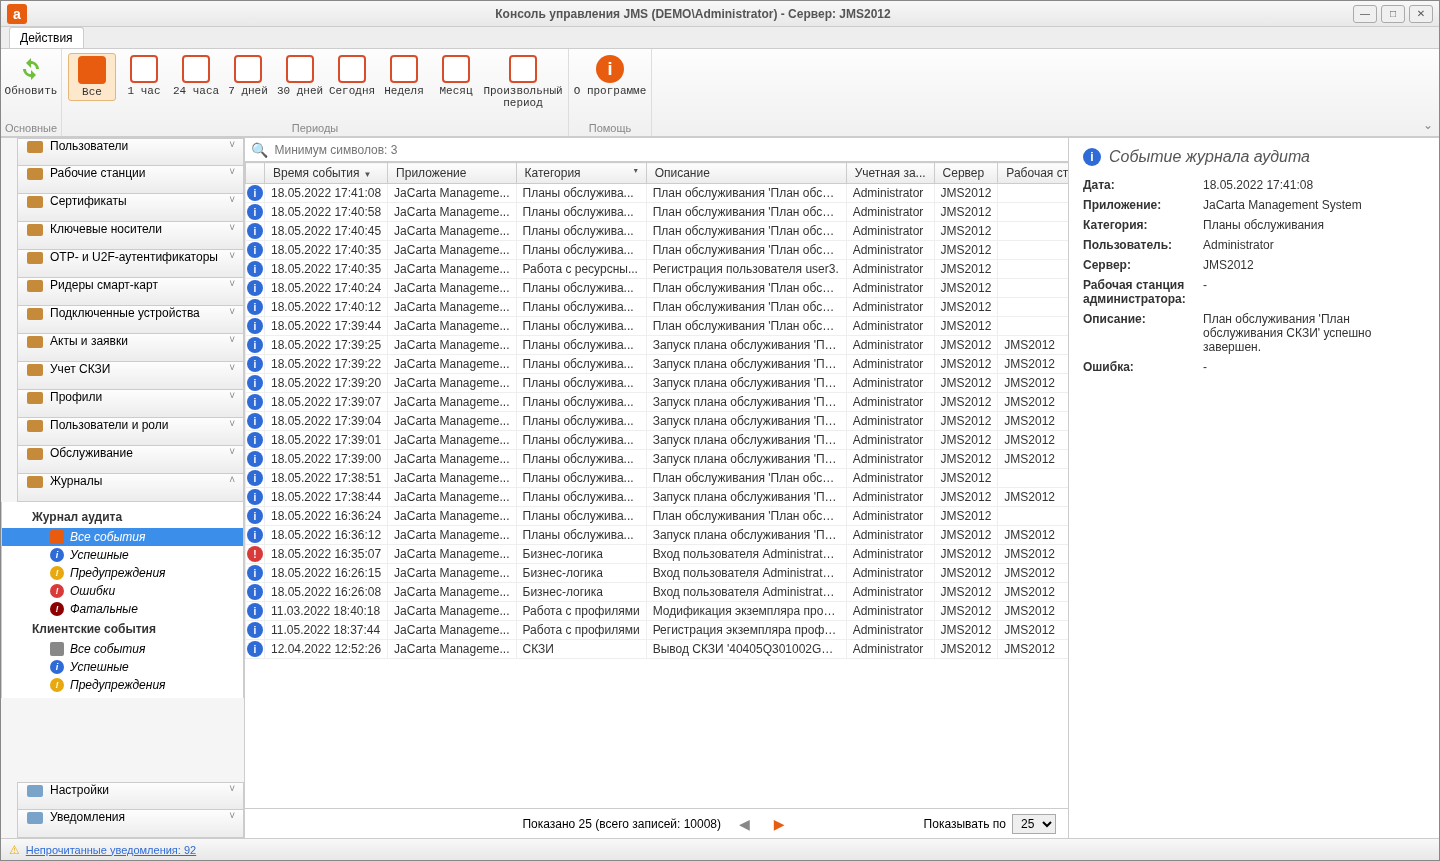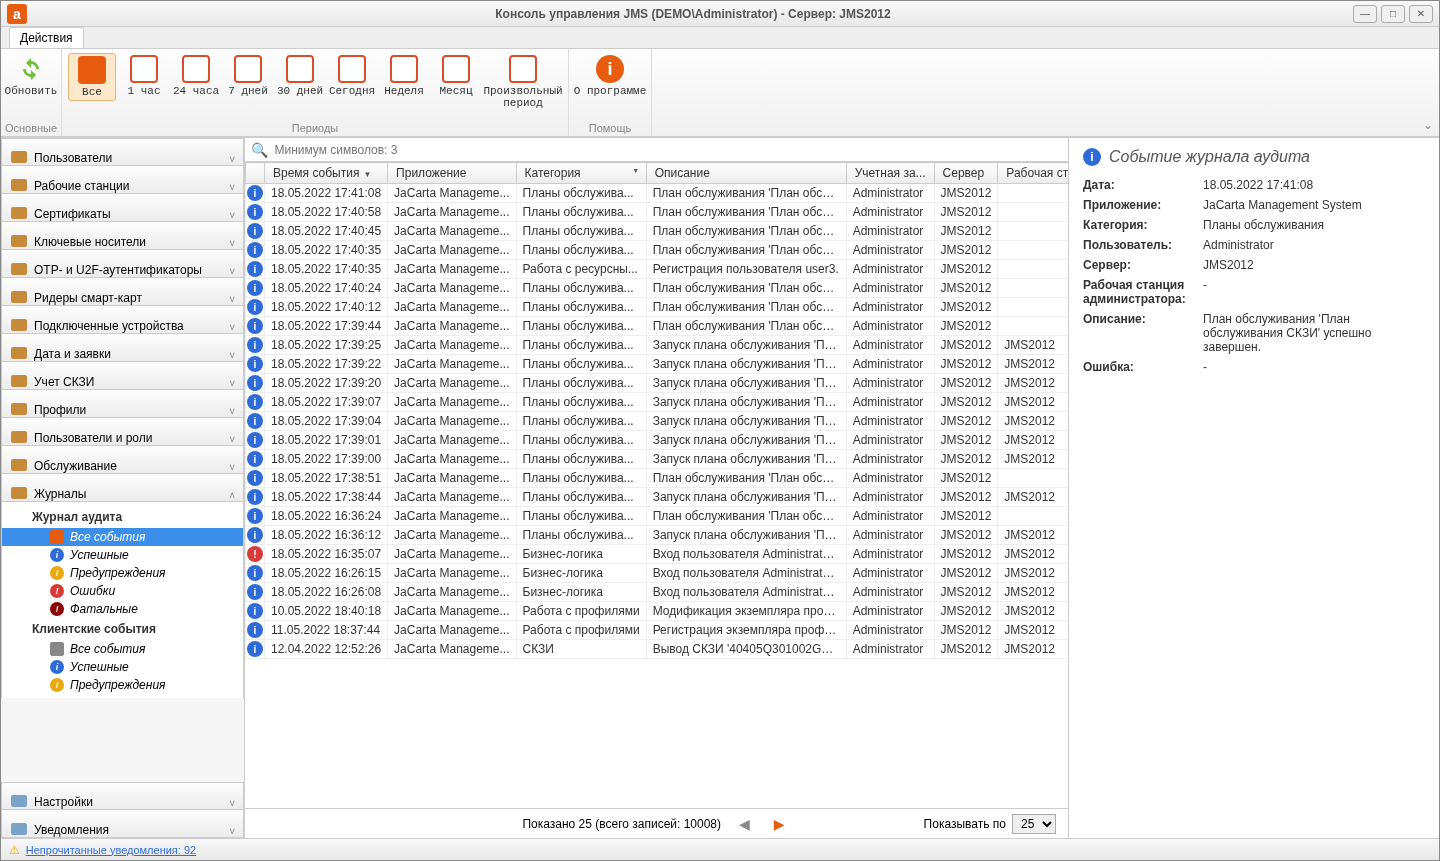--- a/index.html
+++ b/index.html
@@ -24,21 +24,21 @@
 .ribbon-btn .icon.cal { background: #fff; border: 2px solid #d94e2a; position: relative; }
 .ribbon-btn .icon.cal.all { background: #e85c0f; border: none; }
 .ribbon-btn .icon.info { background: #e85c0f; border-radius: 50%; color: #fff; font-weight: bold; font-size: 18px; }
 .ribbon-btn .label { font-size: 11px; text-align: center; line-height: 12px; color: #333; white-space: nowrap; font-family: Liberation Mono, monospace; }
 .ribbon-collapse { position: absolute; right: 6px; bottom: 4px; color: #888; cursor: pointer; }
 
 
 .main { flex: 1; display: flex; min-height: 0; border-top: 1px solid #ccc; }
 .sidebar { width: 244px; border-right: 1px solid #ccc; display: flex; flex-direction: column; background: #f5f5f5; }
 .nav-pane { flex: 1; overflow-y: auto; overflow-x: hidden; }
-.nav-item { height: 28px; display: flex; align-items: flex-end; padding: 0 8px; border: 1px solid #ccc; border-top: none; background: linear-gradient(#fdfdfd,#ececec); cursor: pointer; }
+.nav-item { height: 28px; display: flex; align-items: flex-start; padding: 0 8px; border: 1px solid #ccc; border-top: none; background: linear-gradient(#fdfdfd,#ececec); cursor: pointer; margin-left: 16px; }
 .nav-item:first-child { border-top: 1px solid #ccc; }
 .nav-item .nav-icon { width: 18px; height: 16px; margin-right: 6px; display: flex; align-items: center; justify-content: center; }
 .nav-item .chev { margin-left: auto; color: #888; font-size: 10px; }
 .nav-subtree { background: #fff; padding: 4px 0 4px 0; border-left: 1px solid #ccc; border-right: 1px solid #ccc; max-height: 230px; overflow-y: auto; overflow-x: auto; }
 .nav-subheader { font-weight: bold; padding: 4px 8px 4px 30px; color: #333; }
 .nav-leaf { display: flex; align-items: center; padding: 2px 8px 2px 48px; cursor: pointer; white-space: nowrap; font-style: italic; }
 .nav-leaf.selected { background: #3b8eea; color: #fff; }
 .nav-leaf .leaf-icon { width: 14px; height: 14px; margin-right: 6px; border-radius: 50%; display: inline-flex; align-items: center; justify-content: center; font-size: 9px; color: #fff; font-weight: bold; }
 .ic-all { background: #e85c0f; border-radius: 2px !important; }
 .ic-info { background: #2f6bd6; }
@@ -237,21 +237,21 @@
           </span>
           <span>Подключенные устройства</span>
           <span class="chev">˅</span>
         </div>
         <div class="nav-item">
           <span class="nav-icon">
             <svg viewBox="0 0 16 14">
               <rect width="16" height="12" y="1" rx="2" fill="#c58a3a"></rect>
             </svg>
           </span>
-          <span>Дата и заявки</span>
+          <span>Акты и заявки</span>
           <span class="chev">˅</span>
         </div>
         <div class="nav-item">
           <span class="nav-icon">
             <svg viewBox="0 0 16 14">
               <rect width="16" height="12" y="1" rx="2" fill="#c58a3a"></rect>
             </svg>
           </span>
           <span>Учет СКЗИ</span>
           <span class="chev">˅</span>
@@ -586,21 +586,21 @@
               <td>18.05.2022 16:26:08</td>
               <td>JaCarta Manageme...</td>
               <td>Бизнес-логика</td>
               <td>Вход пользователя Administrator в конс...</td>
               <td>Administrator</td>
               <td>JMS2012</td>
               <td>JMS2012</td>
             </tr>
             <tr>
               <td class="icon-cell"><span class="row-icon info">i</span></td>
-              <td>10.05.2022 18:40:18</td>
+              <td>11.03.2022 18:40:18</td>
               <td>JaCarta Manageme...</td>
               <td>Работа с профилями</td>
               <td>Модификация экземпляра профиля '123...</td>
               <td>Administrator</td>
               <td>JMS2012</td>
               <td>JMS2012</td>
             </tr>
             <tr>
               <td class="icon-cell"><span class="row-icon info">i</span></td>
               <td>11.05.2022 18:37:44</td>

